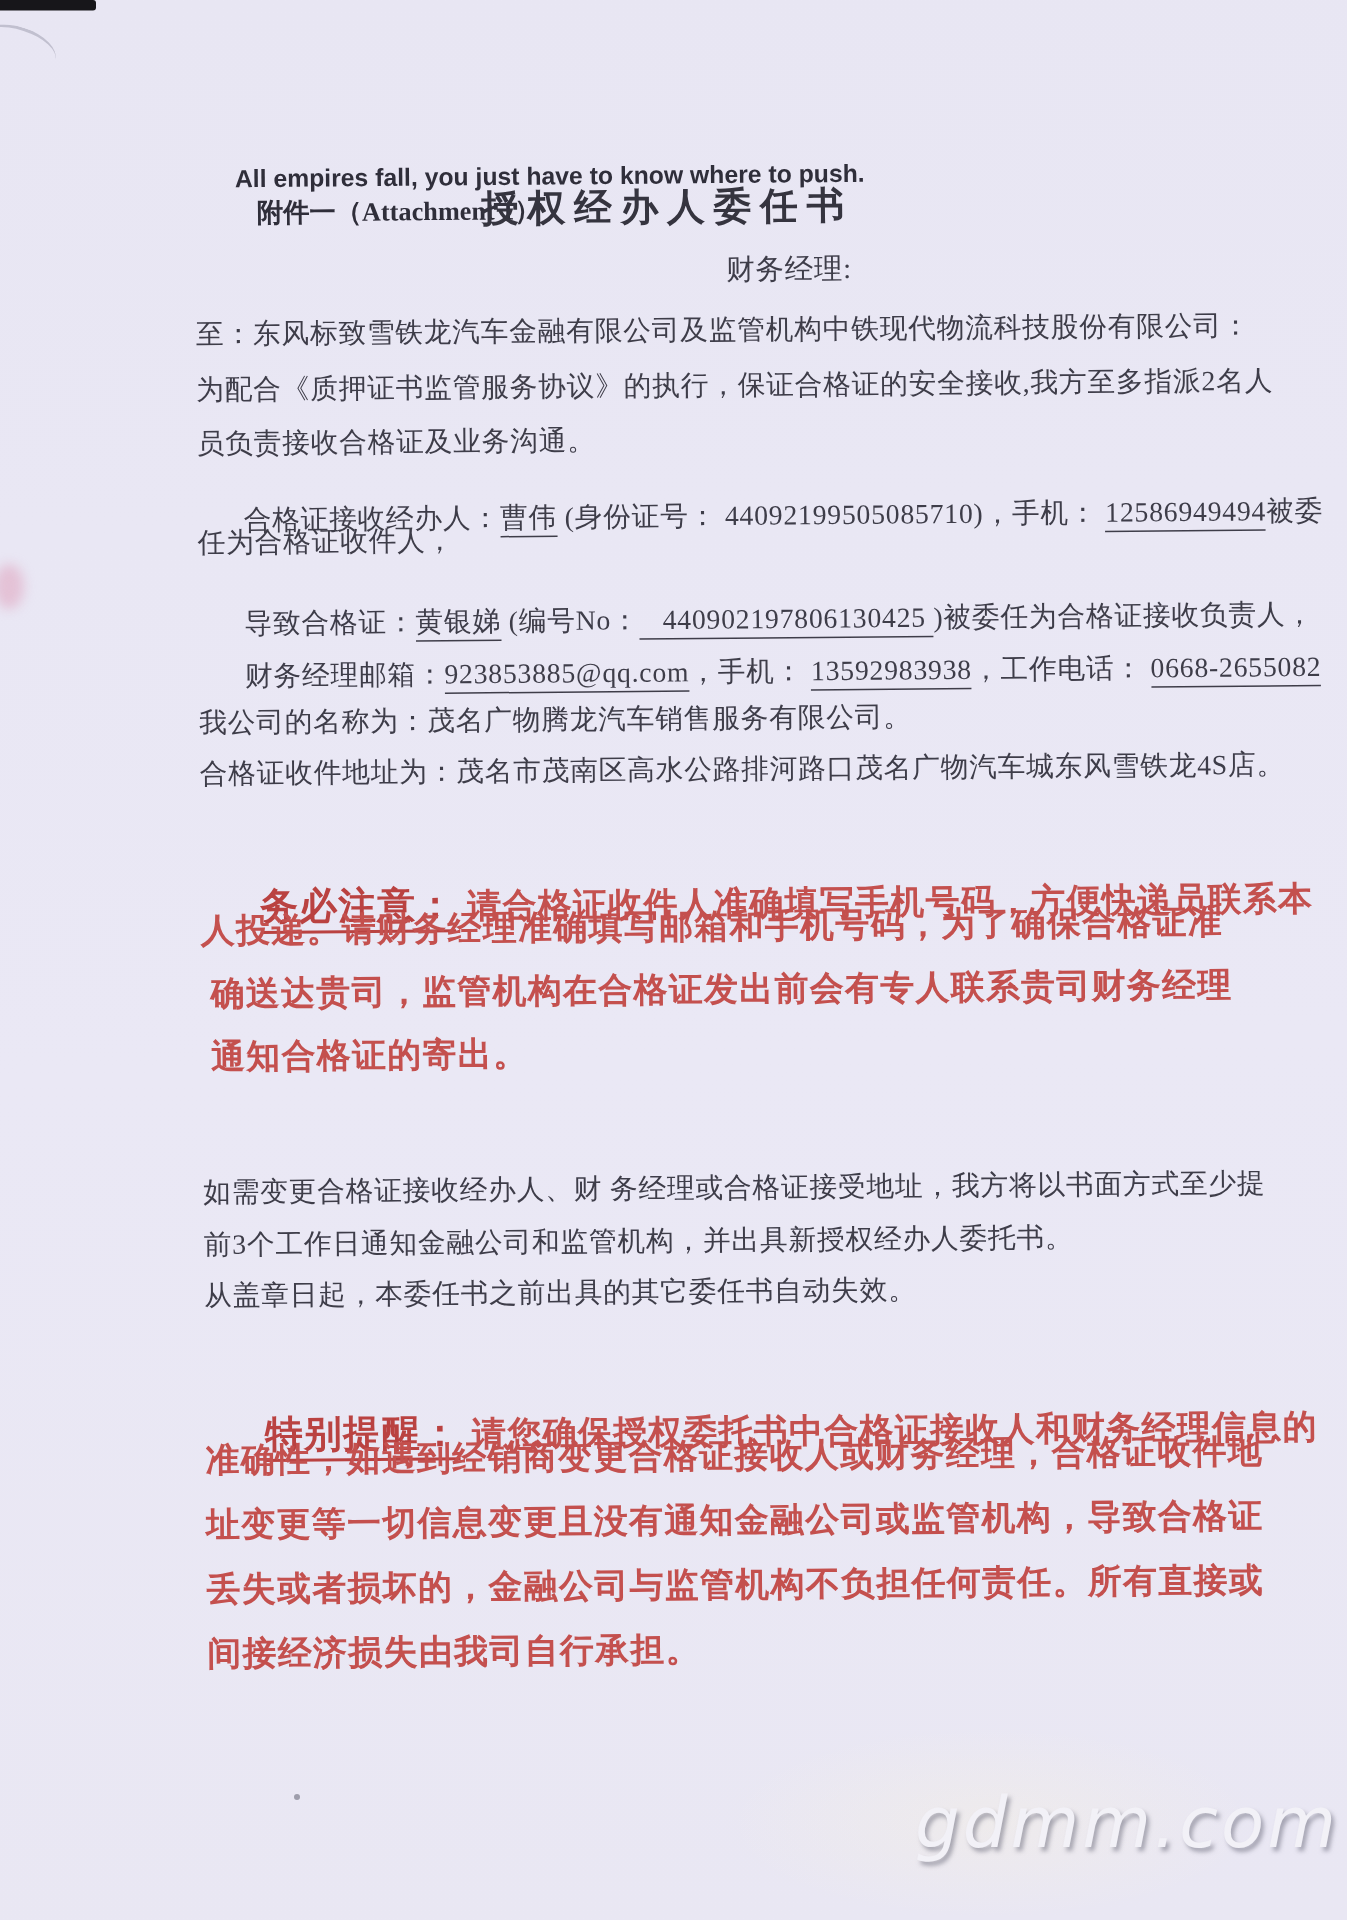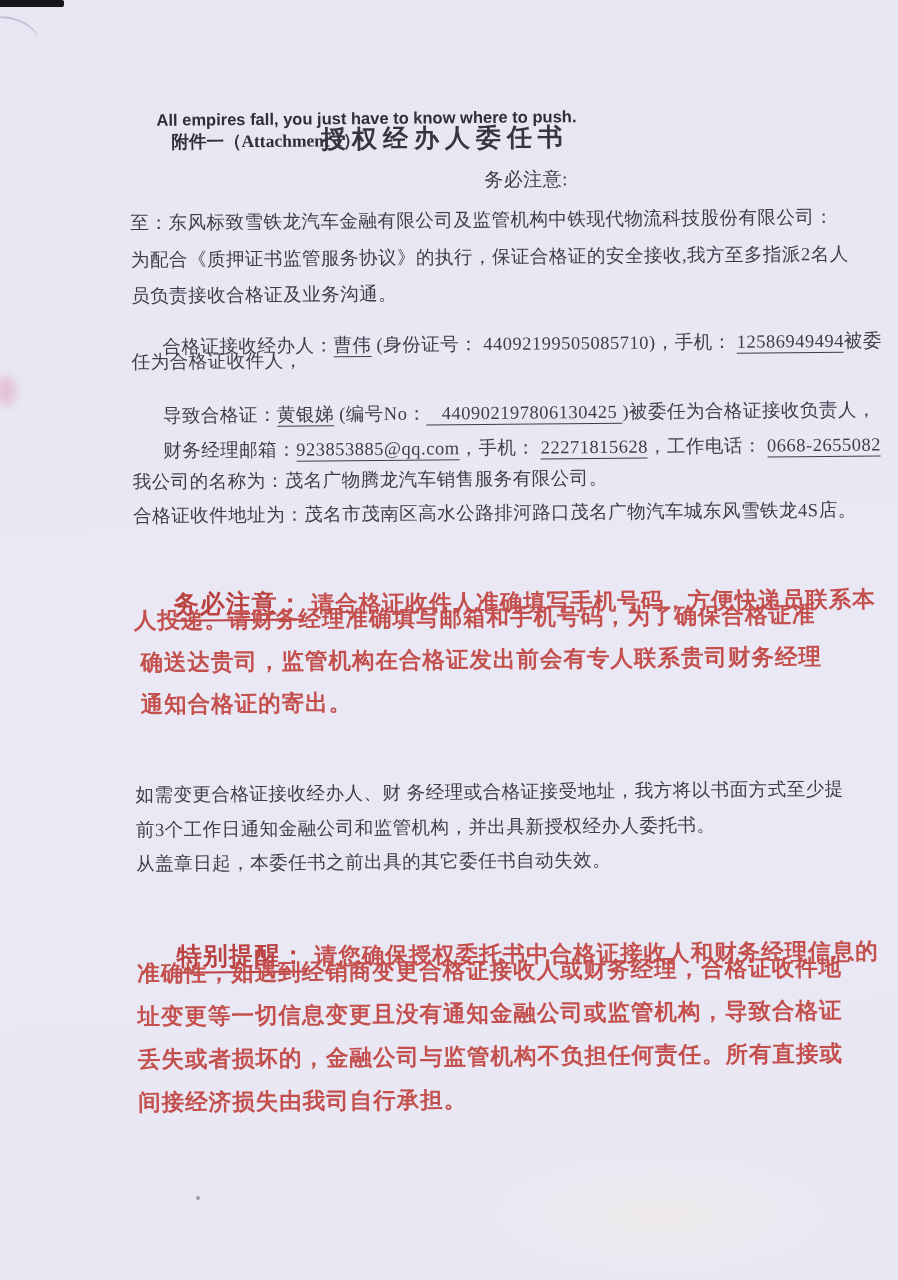--- a/index.html
+++ b/index.html
@@ -78,36 +78,36 @@
 
   <div class="tilt">
 
     <div class="line hdr">
       <span>All empires fall, you just have to know where to push.</span>
       <span class="cjk">附件一（Attachment 1）</span>
     </div>
 
     <div class="line title">授权经办人委任书</div>
 
-    <div class="line docno">务必注意:</div>
+    <div class="line docno">财务经理:</div>
 
     <div class="line" style="left:134px;top:210px">至：东风标致雪铁龙汽车金融有限公司及监管机构中铁现代物流科技股份有限公司：</div>
     <div class="line" style="left:134px;top:247px">为配合《质押证书监管服务协议》的执行，保证合格证的安全接收,我方至多指派2名人</div>
     <div class="line" style="left:134px;top:283px">员负责接收合格证及业务沟通。</div>
 
     <div class="line" style="left:134px;top:313px">
       <span>合格证接收经办人：</span><span class="u">曹伟</span><span> (身份证号： 44092199505085710)，手机： </span><span class="u">12586949494</span><span>被委</span>
     </div>
     <div class="line" style="left:134px;top:349px">任为合格证收件人，</div>
 
     <div class="line" style="left:134px;top:382px">
       <span>导致合格证：</span><span class="u">黄银娣</span><span> (编号No：</span><span class="u">   440902197806130425 </span><span>)被委任为合格证接收负责人，</span>
     </div>
     <div class="line" style="left:134px;top:417px">
-      <span>财务经理邮箱：</span><span class="u">923853885@qq.com</span><span>，手机： </span><span class="u">22271815628</span><span>，工作电话： </span><span class="u">0668-2655082</span>
+      <span>财务经理邮箱：</span><span class="u">923853885@qq.com</span><span>，手机： </span><span class="u">13592983938</span><span>，工作电话： </span><span class="u">0668-2655082</span>
     </div>
 
     <div class="line" style="left:134px;top:469px">我公司的名称为：茂名广物腾龙汽车销售服务有限公司。</div>
     <div class="line" style="left:134px;top:503px">合格证收件地址为：茂名市茂南区高水公路排河路口茂名广物汽车城东风雪铁龙4S店。</div>
 
     <div class="line red" style="left:134px;top:562px">
       <span class="heading">务必注意：</span><span>请合格证收件人准确填写手机号码，方便快递员联系本</span>
     </div>
     <div class="line red" style="left:134px;top:605px">人投递。请财务经理准确填写邮箱和手机号码，为了确保合格证准</div>
     <div class="line red" style="left:140px;top:647px">确送达贵司，监管机构在合格证发出前会有专人联系贵司财务经理</div>
@@ -120,14 +120,15 @@
     <div class="line red" style="left:134px;top:914px">
       <span class="heading">特别提醒：</span><span>请您确保授权委托书中合格证接收人和财务经理信息的</span>
     </div>
     <div class="line red" style="left:134px;top:958px">准确性，如遇到经销商变更合格证接收人或财务经理，合格证收件地</div>
     <div class="line red" style="left:134px;top:1001px">址变更等一切信息变更且没有通知金融公司或监管机构，导致合格证</div>
     <div class="line red" style="left:134px;top:1044px">丢失或者损坏的，金融公司与监管机构不负担任何责任。所有直接或</div>
     <div class="line red" style="left:134px;top:1087px">间接经济损失由我司自行承担。</div>
 
   </div>
 
+  <div class="watermark">gdmm.com</div>
 
 </div>
 
 </body></html>

